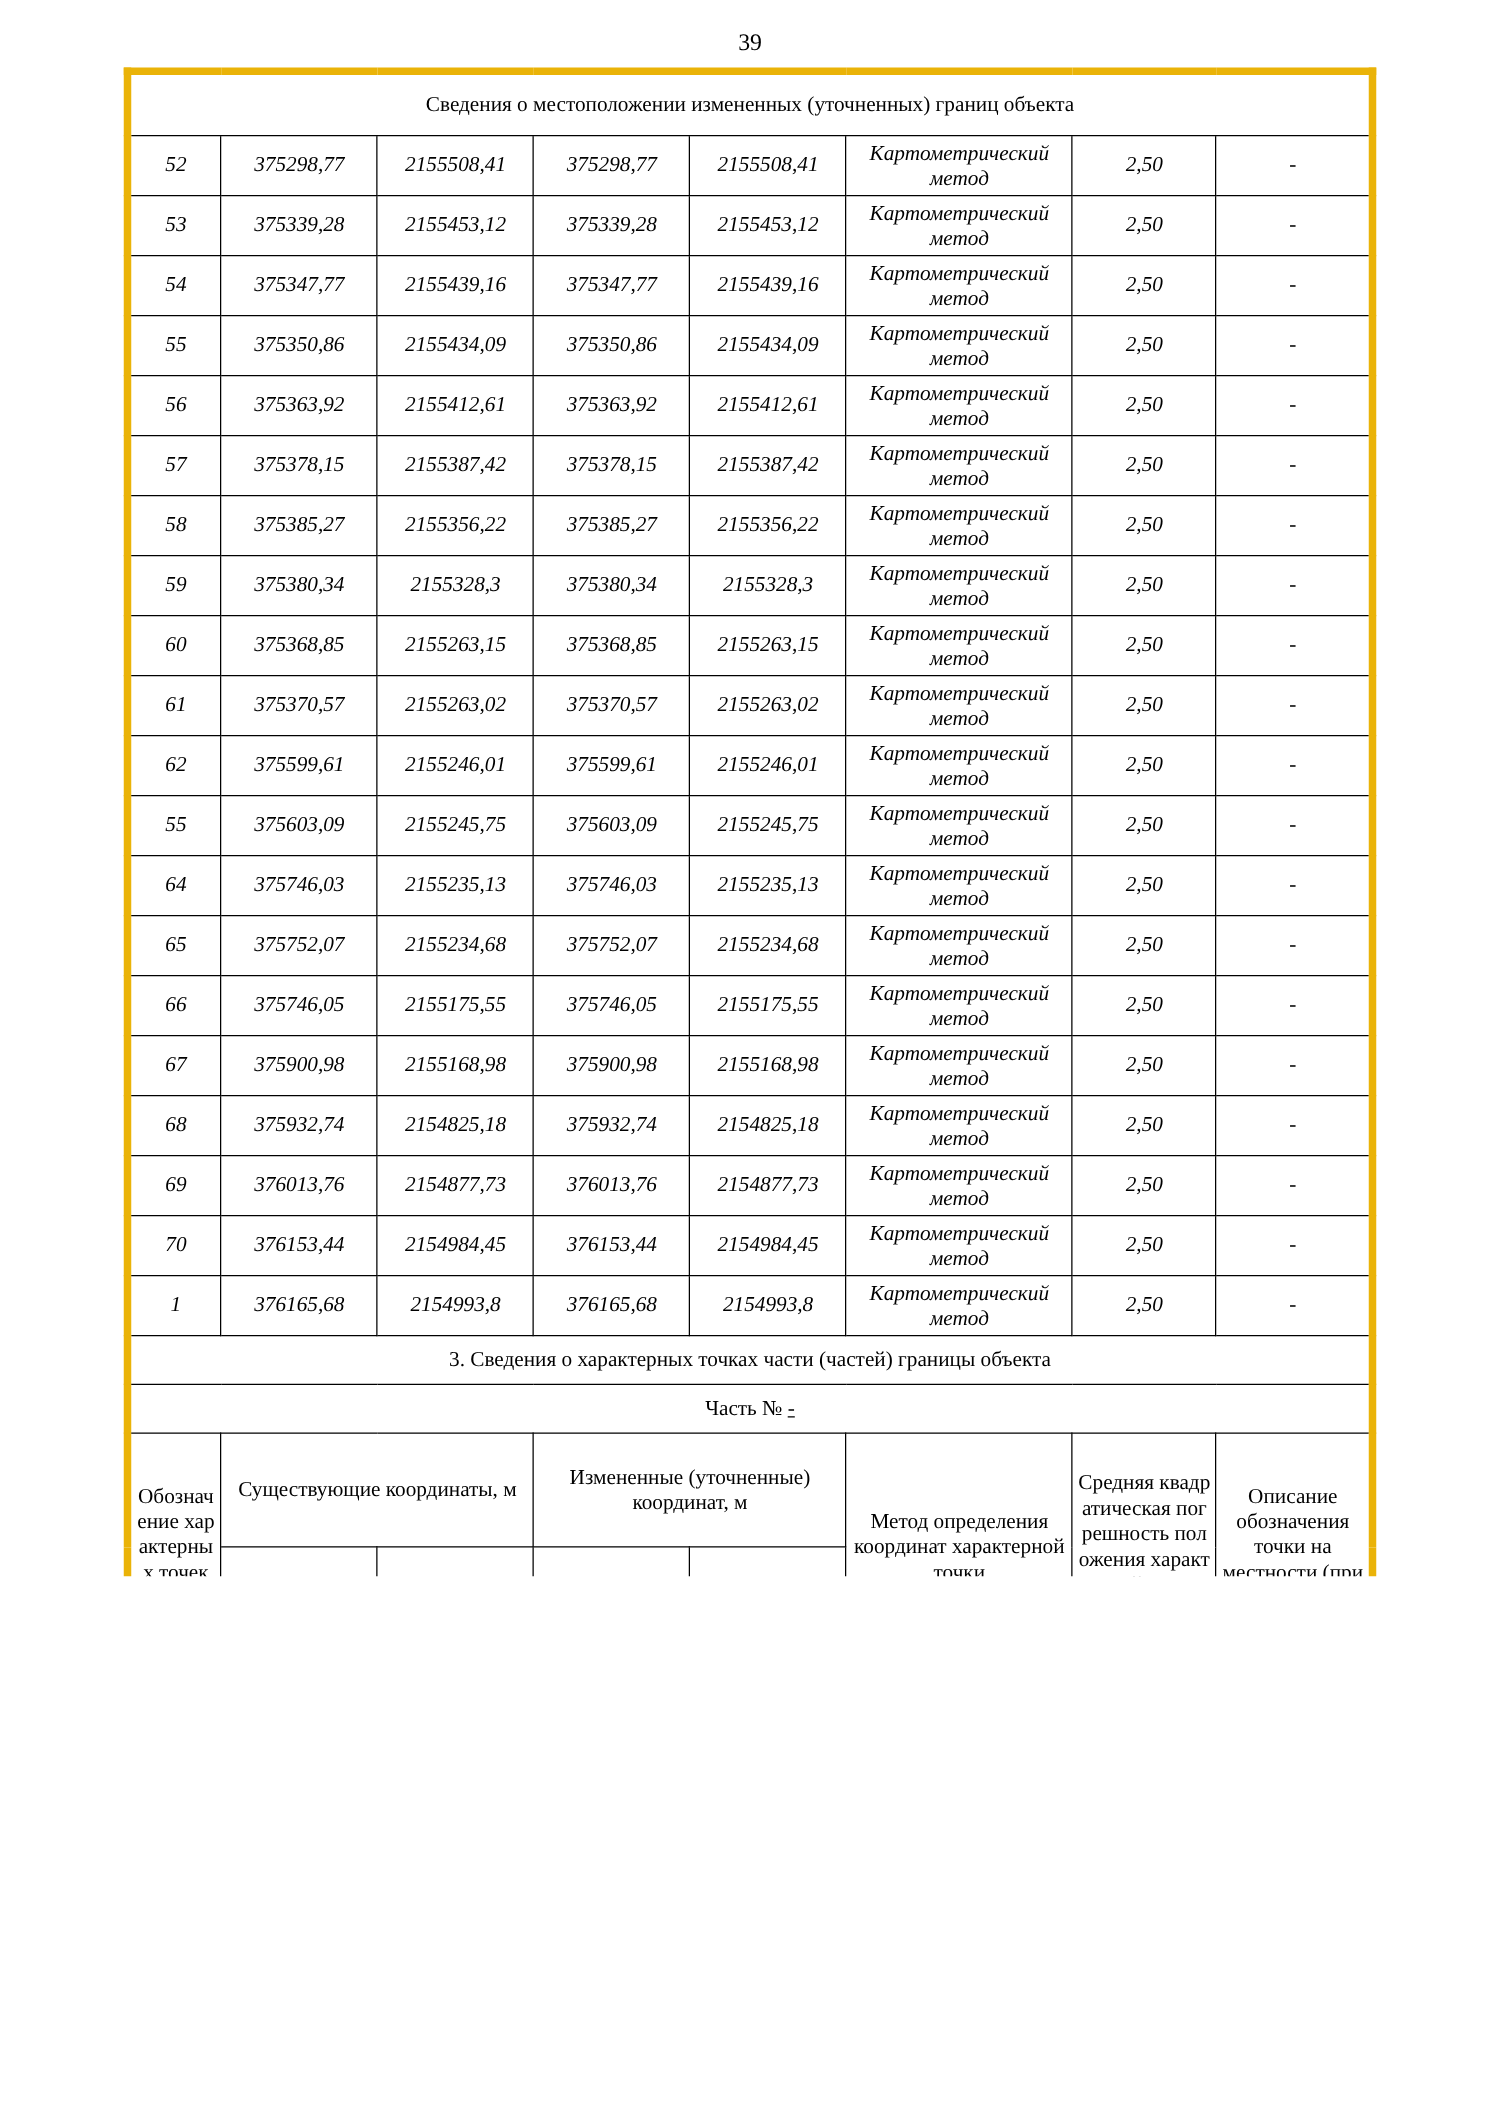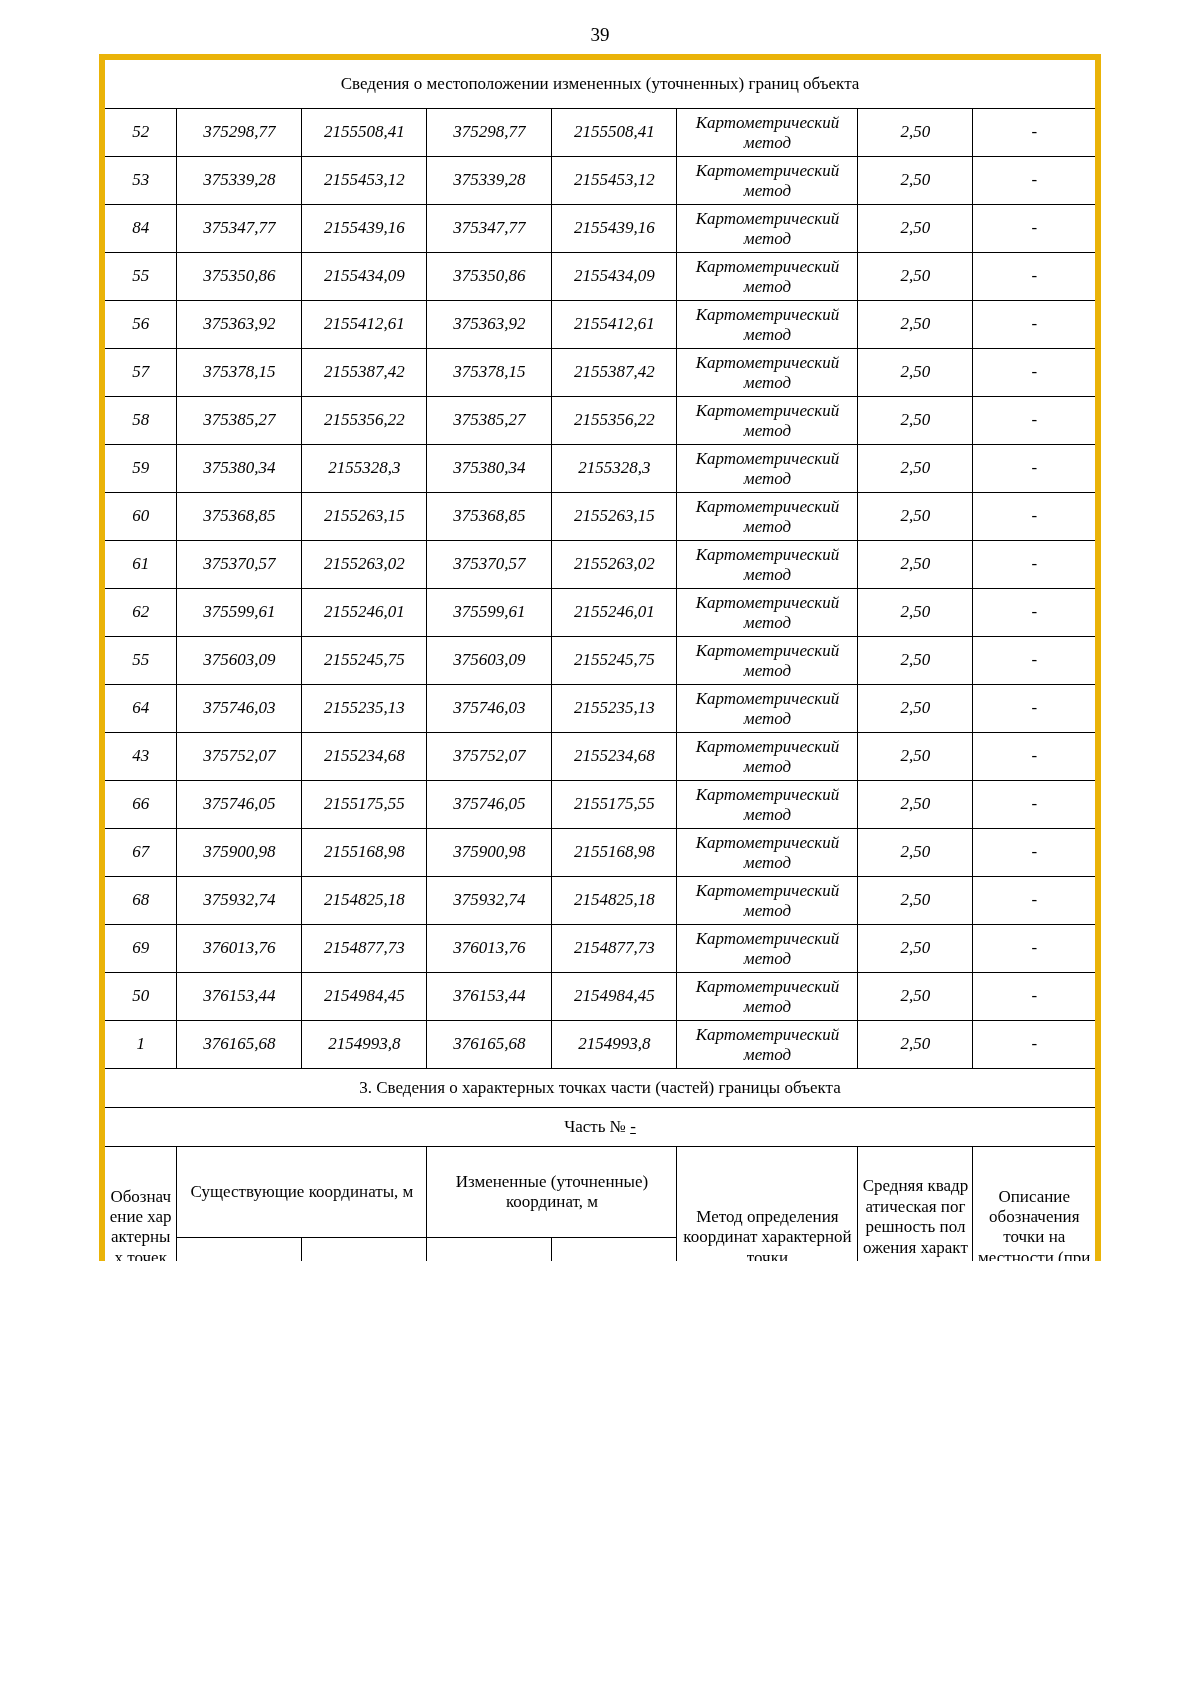--- a/index.html
+++ b/index.html
@@ -125,21 +125,21 @@
           <td>53</td>
           <td>375339,28</td>
           <td>2155453,12</td>
           <td>375339,28</td>
           <td>2155453,12</td>
           <td class="method-cell">Картометрический метод</td>
           <td>2,50</td>
           <td>-</td>
         </tr>
         <tr class="data-row">
-          <td>84</td>
+          <td>54</td>
           <td>375347,77</td>
           <td>2155439,16</td>
           <td>375347,77</td>
           <td>2155439,16</td>
           <td class="method-cell">Картометрический метод</td>
           <td>2,50</td>
           <td>-</td>
         </tr>
         <tr class="data-row">
           <td>55</td>
@@ -235,21 +235,21 @@
           <td>64</td>
           <td>375746,03</td>
           <td>2155235,13</td>
           <td>375746,03</td>
           <td>2155235,13</td>
           <td class="method-cell">Картометрический метод</td>
           <td>2,50</td>
           <td>-</td>
         </tr>
         <tr class="data-row">
-          <td>43</td>
+          <td>65</td>
           <td>375752,07</td>
           <td>2155234,68</td>
           <td>375752,07</td>
           <td>2155234,68</td>
           <td class="method-cell">Картометрический метод</td>
           <td>2,50</td>
           <td>-</td>
         </tr>
         <tr class="data-row">
           <td>66</td>
@@ -285,21 +285,21 @@
           <td>69</td>
           <td>376013,76</td>
           <td>2154877,73</td>
           <td>376013,76</td>
           <td>2154877,73</td>
           <td class="method-cell">Картометрический метод</td>
           <td>2,50</td>
           <td>-</td>
         </tr>
         <tr class="data-row">
-          <td>50</td>
+          <td>70</td>
           <td>376153,44</td>
           <td>2154984,45</td>
           <td>376153,44</td>
           <td>2154984,45</td>
           <td class="method-cell">Картометрический метод</td>
           <td>2,50</td>
           <td>-</td>
         </tr>
         <tr class="data-row">
           <td>1</td>

